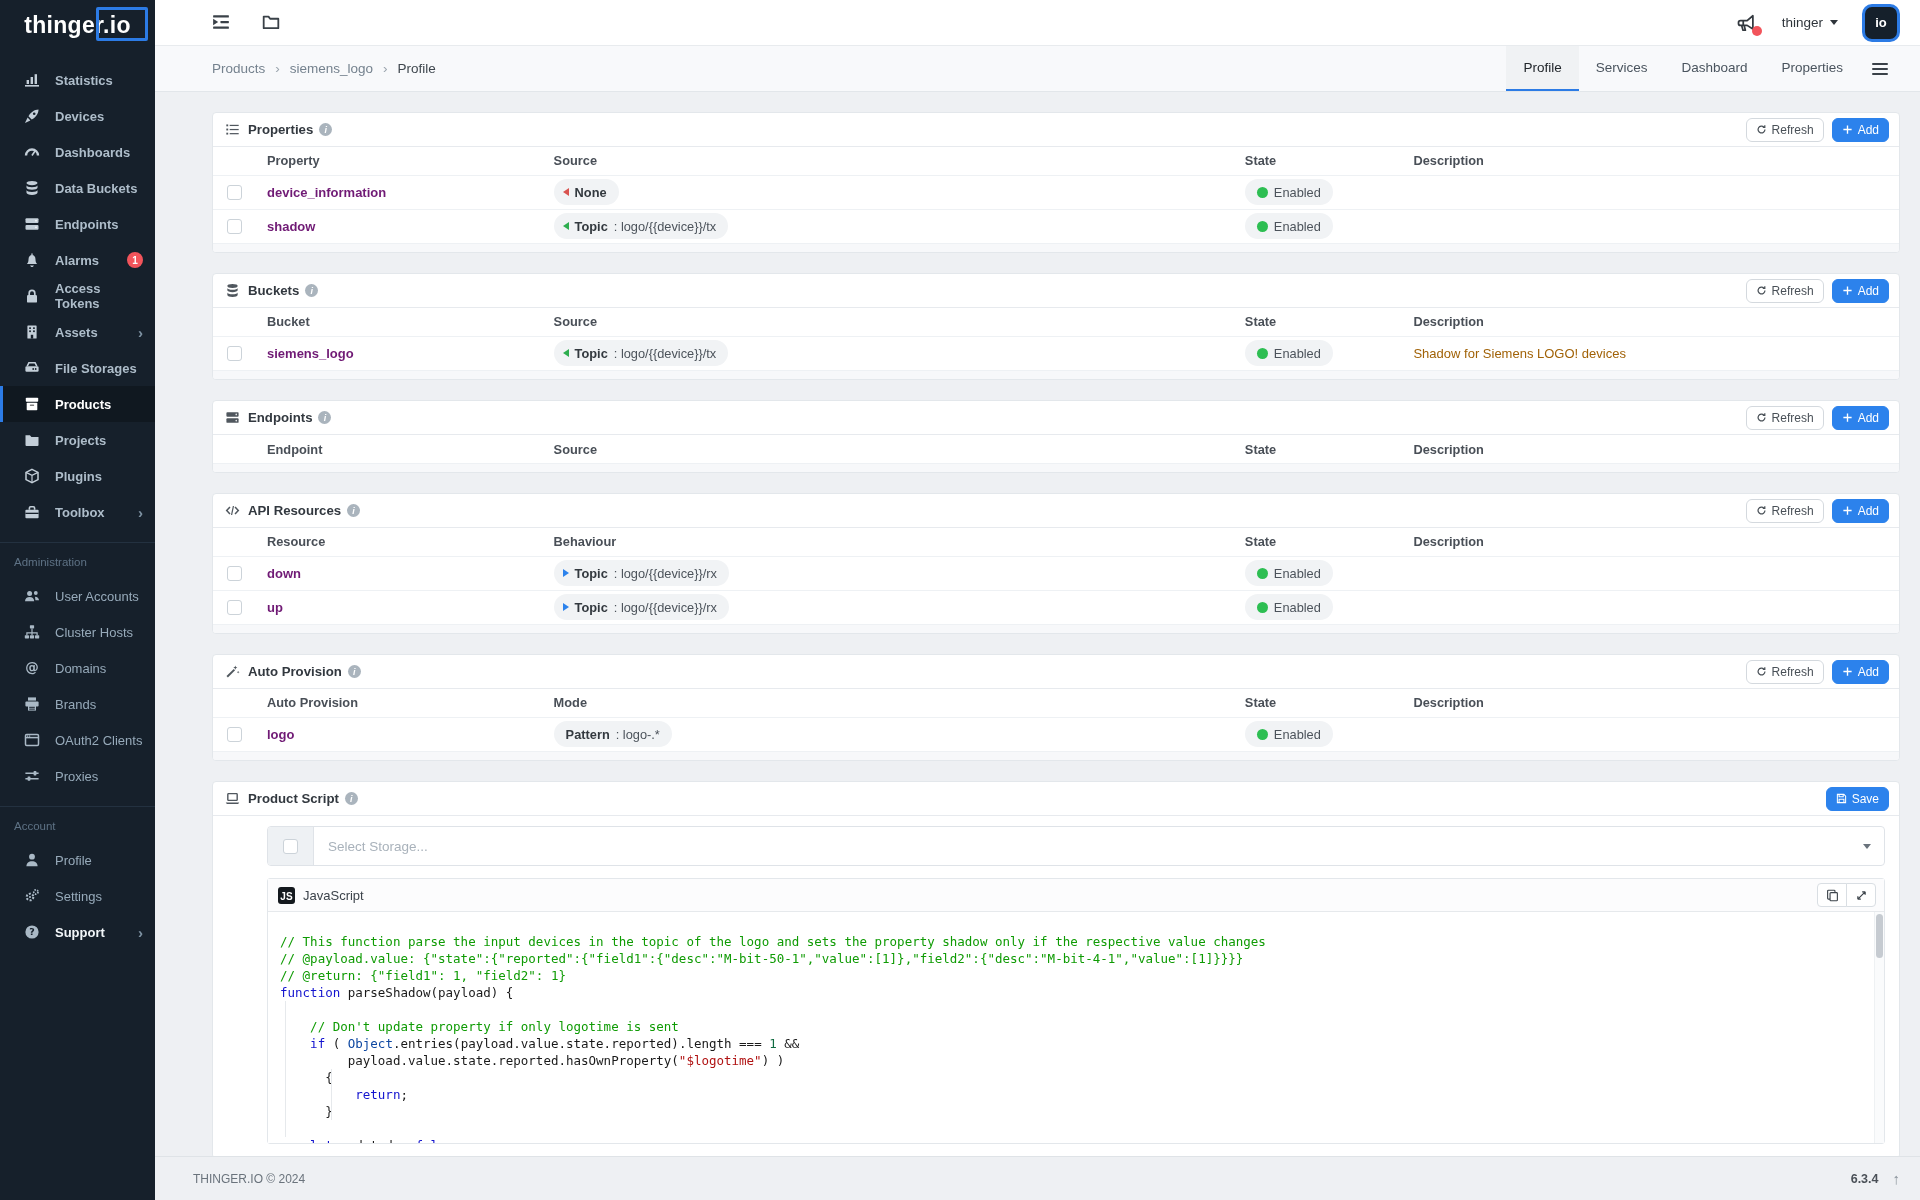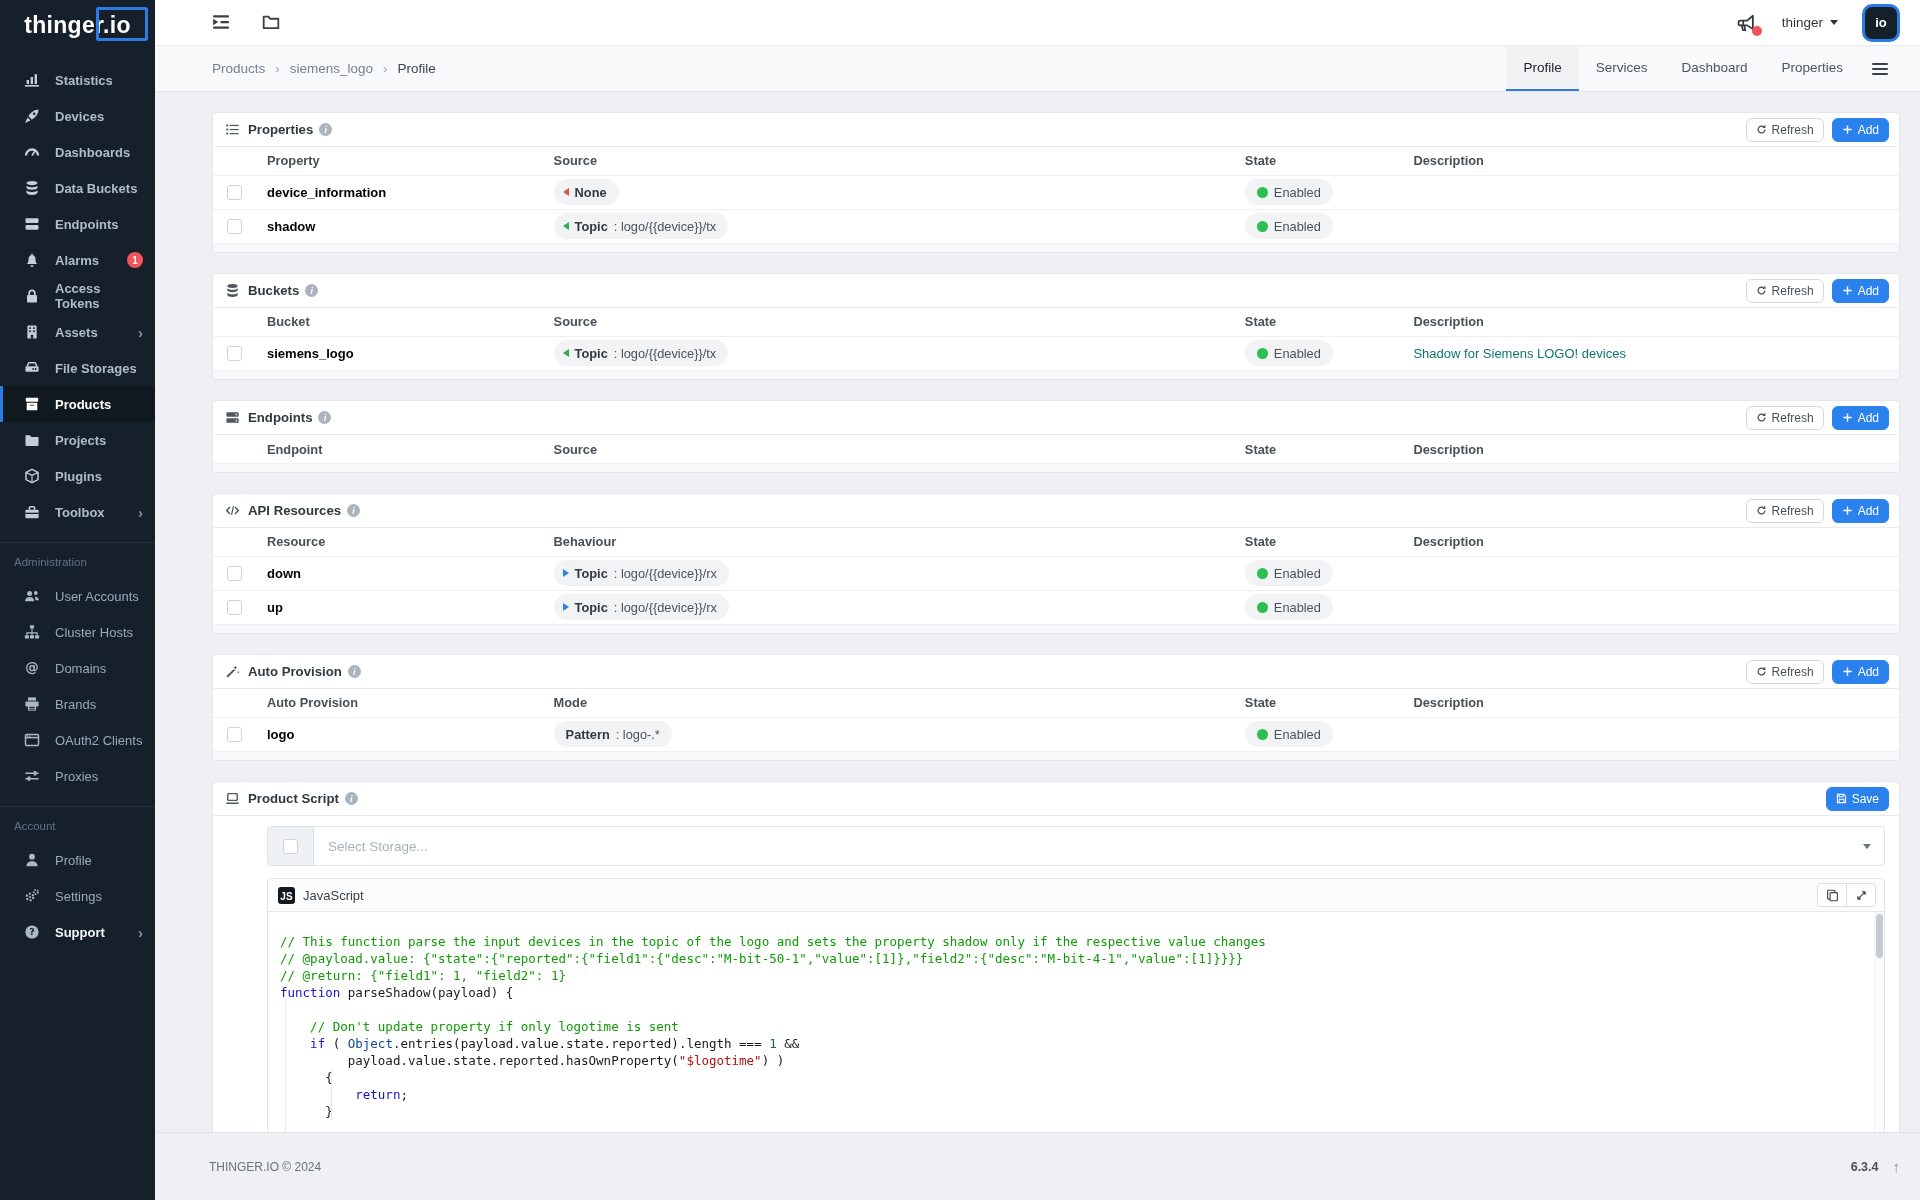--- a/index.html
+++ b/index.html
@@ -69,22 +69,22 @@
          padding:0 9px; cursor:pointer; font-family:inherit; }
   .btn svg { width:11px; height:11px; }
   .btn-light { background:#fff; border:1px solid #d4d9de; color:#495057; }
   .btn-blue { background:#2c82ec; border:1px solid #2c82ec; color:#fff; }
 
   table { width:100%; border-collapse:collapse; font-size:13px; table-layout:fixed; }
   th { height:28px; font-weight:700; color:#494f57; font-size:12.8px; text-align:left; padding:0 8px; }
   th.col-cb, td.col-cb { width:46px; padding-left:14px; }
   th:nth-child(2) { width:17%; } th:nth-child(3) { width:41%; } th:nth-child(4) { width:10%; }
   td { height:34px; border-top:1px solid #eef1f4; padding:0 8px; color:#4c535b; }
-  .cell-name { font-weight:700; color:#000000; }
-  .cell-desc { color:#0f766e; }
+  .cell-name { font-weight:700; color:#701a75; }
+  .cell-desc { color:#a16207; }
   .cbx { width:15px; height:15px; border:1.5px solid #ccd3d9; border-radius:3px; display:inline-block; background:#fff;
          vertical-align:middle; cursor:pointer; }
   .pill { display:inline-flex; align-items:center; gap:6px; background:#f1f3f5; border-radius:999px; height:26px;
           padding:0 12px; color:#4c535b; font-size:12.8px; white-space:nowrap; }
   .pill b { color:#33393f; }
   .car { width:0; height:0; border:4.5px solid transparent; flex:none; }
   .car-left  { border-left:0; border-right-width:6.5px; margin-left:-3px; }
   .car-right { border-right:0; border-left-width:6.5px; margin-left:-3px; }
   .dot { width:11px; height:11px; border-radius:50%; background:#2dbe52; flex:none; }
   .panel-footpad { height:9px; background:#f7f8fa; border-top:1px solid #eef1f4; }
@@ -111,22 +111,22 @@
   .code { padding:4px 18px 0 12px; font-family:"DejaVu Sans Mono","Liberation Mono",monospace; font-size:12.5px;
           line-height:17px; color:#1a1a1a; }
   .code-line { height:17px; white-space:pre; }
   .tk-cm { color:#0f9b04; } .tk-kw { color:#1414cf; } .tk-num { color:#0f6b40; }
   .tk-str { color:#b01212; } .tk-var { color:#0d47a1; } .tk-atom { color:#1414cf; }
   .indent-guide { position:absolute; width:1px; background:#e6e9ec; }
   .vscroll { position:absolute; top:0; right:0; width:10px; height:100%; background:#fafbfc; border-left:1px solid #eef1f3; }
   .vthumb { position:absolute; top:2px; right:1px; width:7px; height:44px; background:#c6cbd1; border-radius:4px; }
 
   
-  .footer { height:68px; border-top:1px solid #dfe3e7; background:#eef0f3; display:flex; align-items:center;
-            padding:0 20px 0 54px; font-size:12px; color:#6a737c; flex:none; }
+  .footer { height:44px; border-top:1px solid #dfe3e7; background:#eef0f3; display:flex; align-items:center;
+            padding:0 20px 0 38px; font-size:12px; color:#6a737c; flex:none; }
   .footer-right { margin-left:auto; display:flex; align-items:center; gap:14px; }
   .footer-version { font-weight:700; color:#4a5057; font-size:12.5px; }
   .to-top { color:#8a939b; font-size:15px; cursor:pointer; }
 </style>
 </head>
 <body>
 
 <div class="app">
 
   <aside class="sidebar">

